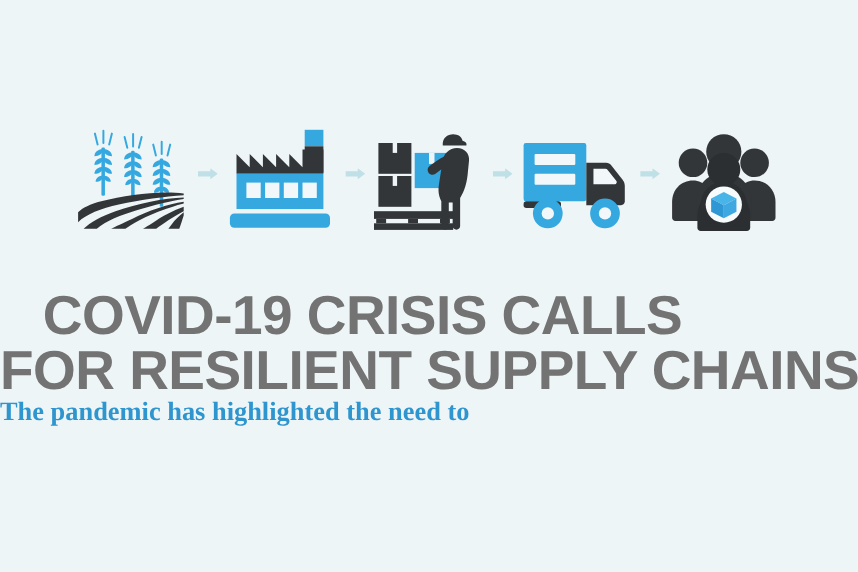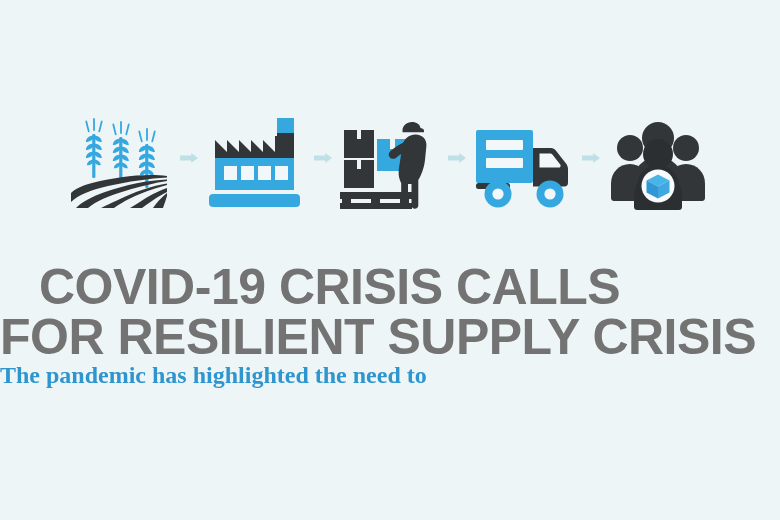--- a/index.html
+++ b/index.html
@@ -270,20 +270,20 @@
             <path d="M61.5 62.5 L61.5 74.5 L50 80.5 L50 68.5 Z" fill="#3fa8e0"></path>
           </g>
         </g>
       </svg>
     </div>
 
   </div>
 
   <h1 class="headline">
     <span class="line line-1">COVID-19 CRISIS CALLS</span>
-    <span class="line line-2">FOR RESILIENT SUPPLY CRISIS</span>
+    <span class="line line-2">FOR RESILIENT SUPPLY CHAINS</span>
   </h1>
 
   <p class="subheadline">
     <span class="line">The pandemic has highlighted the need to</span>
   </p>
 
 </div>
 
 </body></html>

